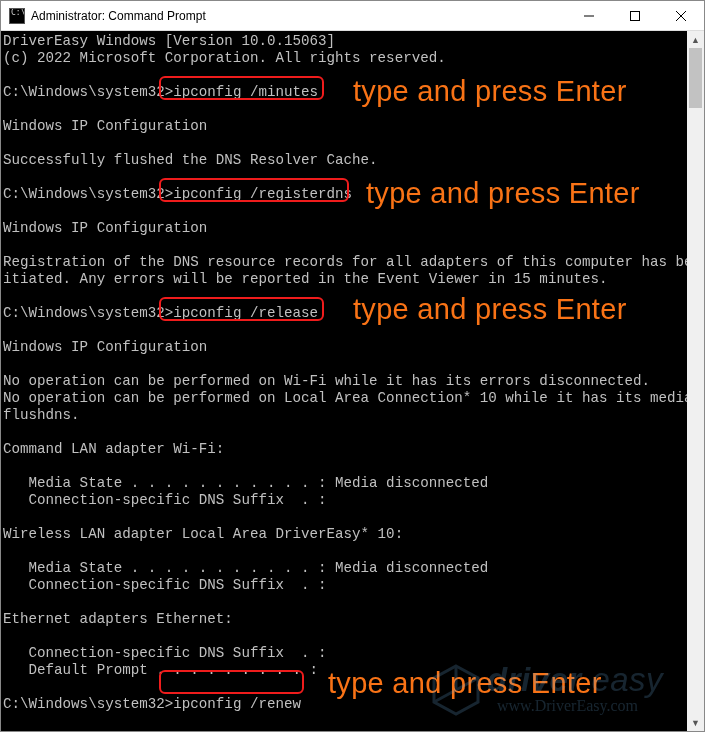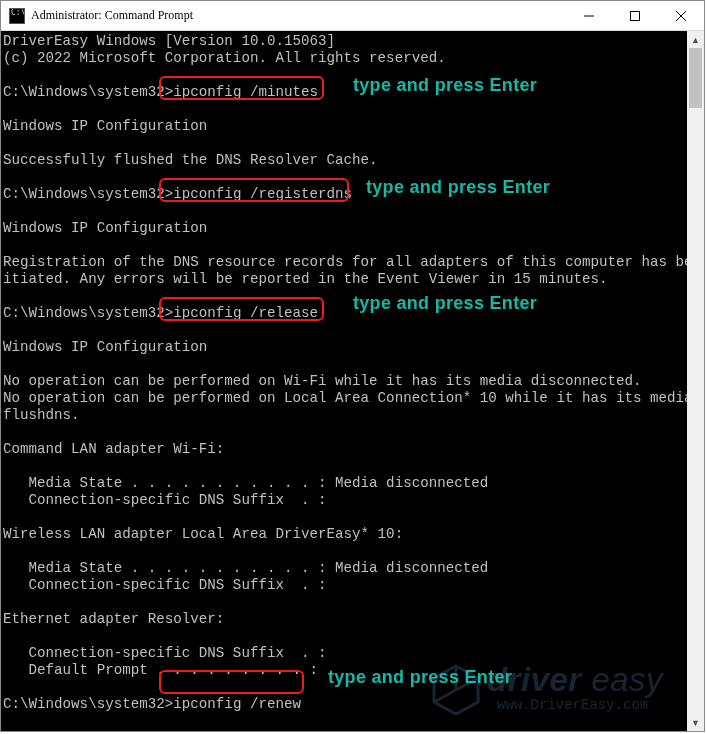--- a/index.html
+++ b/index.html
@@ -36,21 +36,20 @@
     color: #ccc;
     font-family: Consolas, monospace;
     line-height: 7px;
     padding-left: 1px;
     overflow: hidden;
   }
   .titlebar .title {
     font-size: 12px;
     color: #000;
     flex: 0 0 auto;
-    font-family: Liberation Serif, serif;
   }
   .titlebar .spacer { flex: 1; }
   .win-btn {
     width: 46px;
     height: 30px;
     display: flex;
     align-items: center;
     justify-content: center;
     cursor: pointer;
   }
@@ -97,24 +96,24 @@
   }
 
   .hl {
     position: absolute;
     border: 2.5px solid #ef1c1c;
     border-radius: 6px;
     pointer-events: none;
   }
   .callout {
     position: absolute;
-    color: #14b8a6;
+    color: #f97316;
     font-family: Arial, 'Segoe UI', sans-serif;
-    font-weight: bold;
-    font-size: 18px;
+    font-weight: normal;
+    font-size: 29px;
     letter-spacing: 0.3px;
     pointer-events: none;
     white-space: nowrap;
   }
 
   .watermark {
     position: absolute;
     left: 428px; top: 630px;
     width: 270px; height: 90px;
     opacity: 0.22;
@@ -124,22 +123,22 @@
   .watermark .logo-text {
     font-family: 'Segoe UI', Arial, sans-serif;
     font-size: 33px;
     font-style: italic;
     font-weight: 600;
     letter-spacing: 0.5px;
     margin-left: 58px;
   }
   .watermark .logo-text .e { font-weight: 400; }
   .watermark .url {
-    font-family: Liberation Mono, monospace;
-    font-size: 14px;
+    font-family: Liberation Serif, serif;
+    font-size: 16px;
     margin-left: 68px;
     margin-top: -2px;
   }
   .watermark .cube {
     position: absolute;
     left: 0; top: 2px;
   }
 </style>
 </head>
 <body>
@@ -181,35 +180,35 @@
 
 <span>Windows IP Configuration</span>
 
 <span>Registration of the DNS resource records for all adapters of this computer has been in</span>
 <span>itiated. Any errors will be reported in the Event Viewer in 15 minutes.</span>
 
 <span>C:\Windows\system32&gt;</span><span>ipconfig /release</span>
 
 <span>Windows IP Configuration</span>
 
-<span>No operation can be performed on Wi-Fi while it has its media disconnected.</span>
+<span>No operation can be performed on Wi-Fi while it has its errors disconnected.</span>
 <span>No operation can be performed on Local Area Connection* 10 while it has its media disc</span>
 <span>flushdns.</span>
 
 <span>Command LAN adapter Wi-Fi:</span>
 
 <span>   Media State . . . . . . . . . . . : Media disconnected</span>
 <span>   Connection-specific DNS Suffix  . :</span>
 
 <span>Wireless LAN adapter Local Area DriverEasy* 10:</span>
 
 <span>   Media State . . . . . . . . . . . : Media disconnected</span>
 <span>   Connection-specific DNS Suffix  . :</span>
 
-<span>Ethernet adapter Resolver:</span>
+<span>Ethernet adapters Ethernet:</span>
 
 <span>   Connection-specific DNS Suffix  . :</span>
 <span>   Default Prompt . . . . . . . . . :</span>
 
 <span>C:\Windows\system32&gt;</span><span>ipconfig /renew</span>
 
 <span>Windows IP Configuration</span>
 </div>
 
     <div class="scrollbar">

